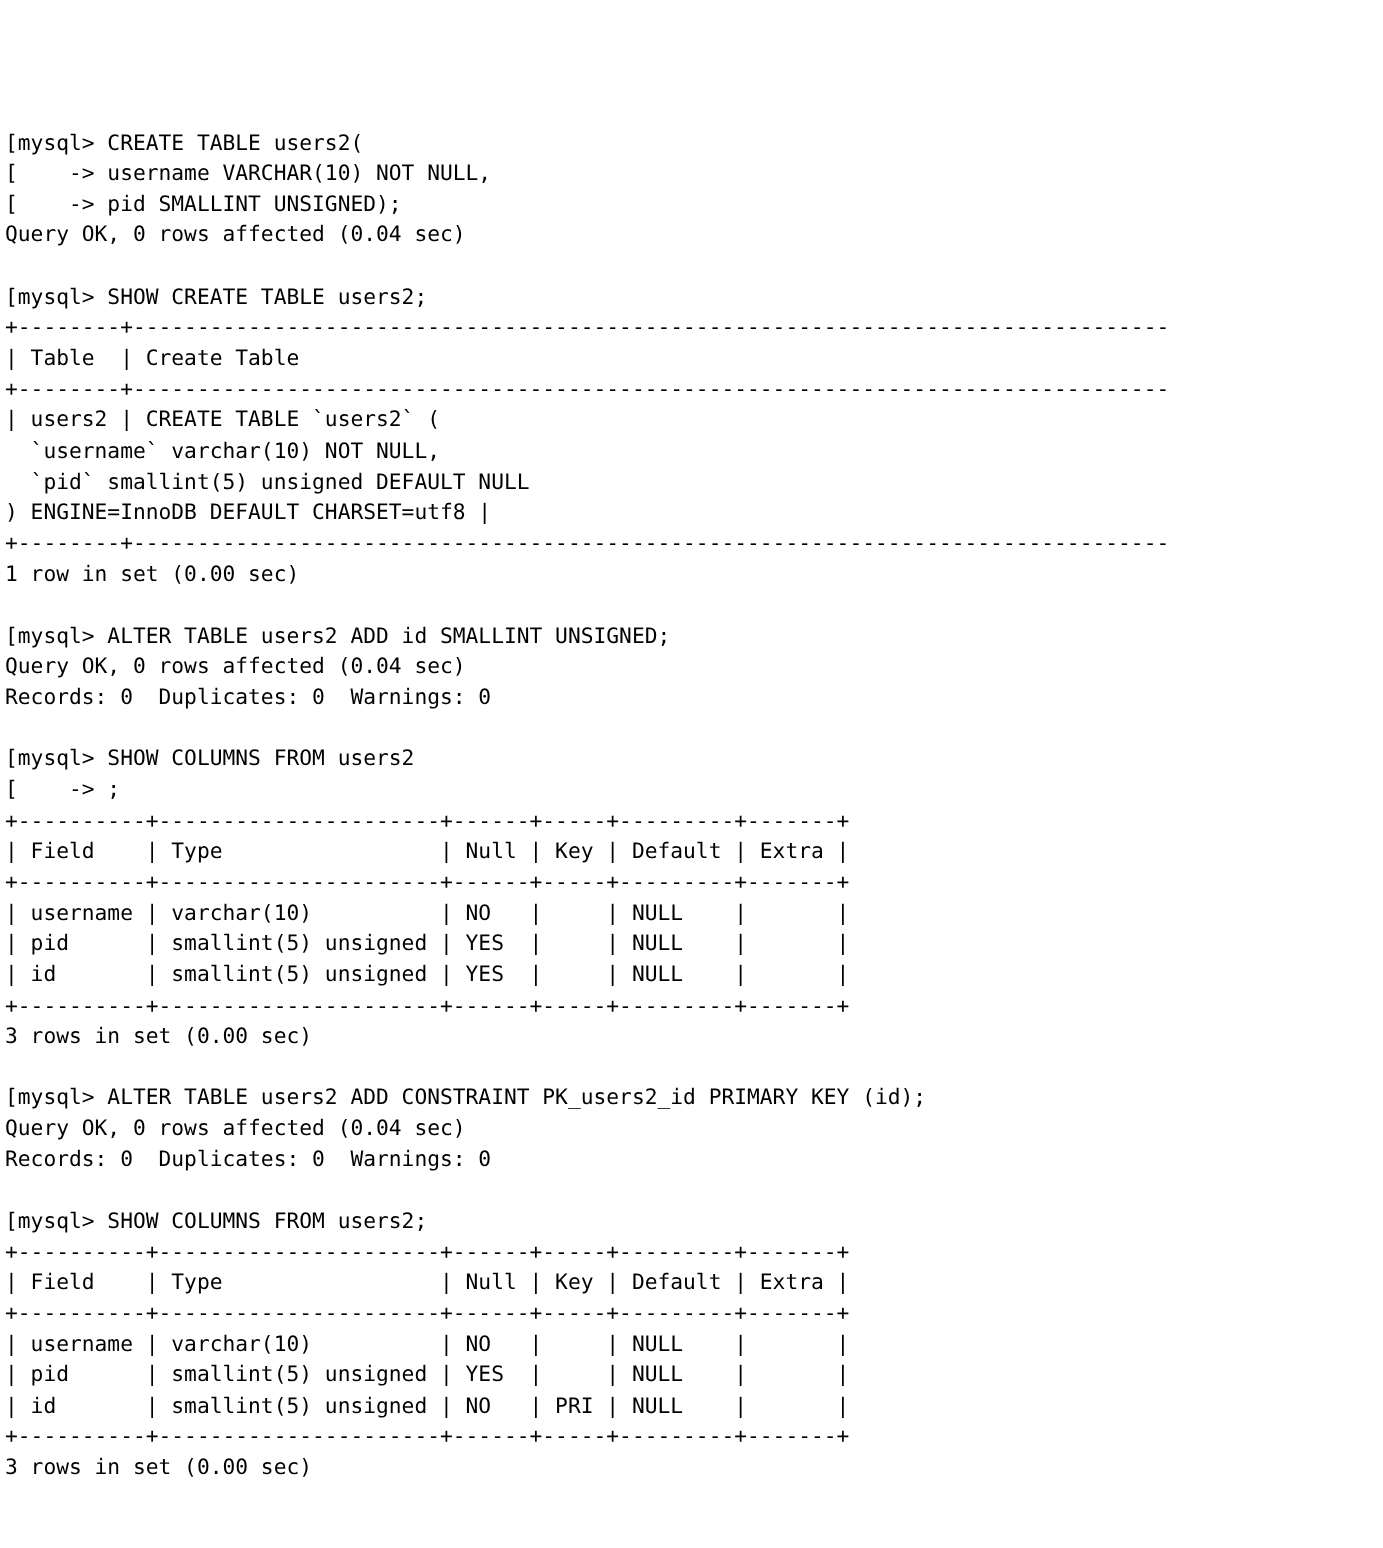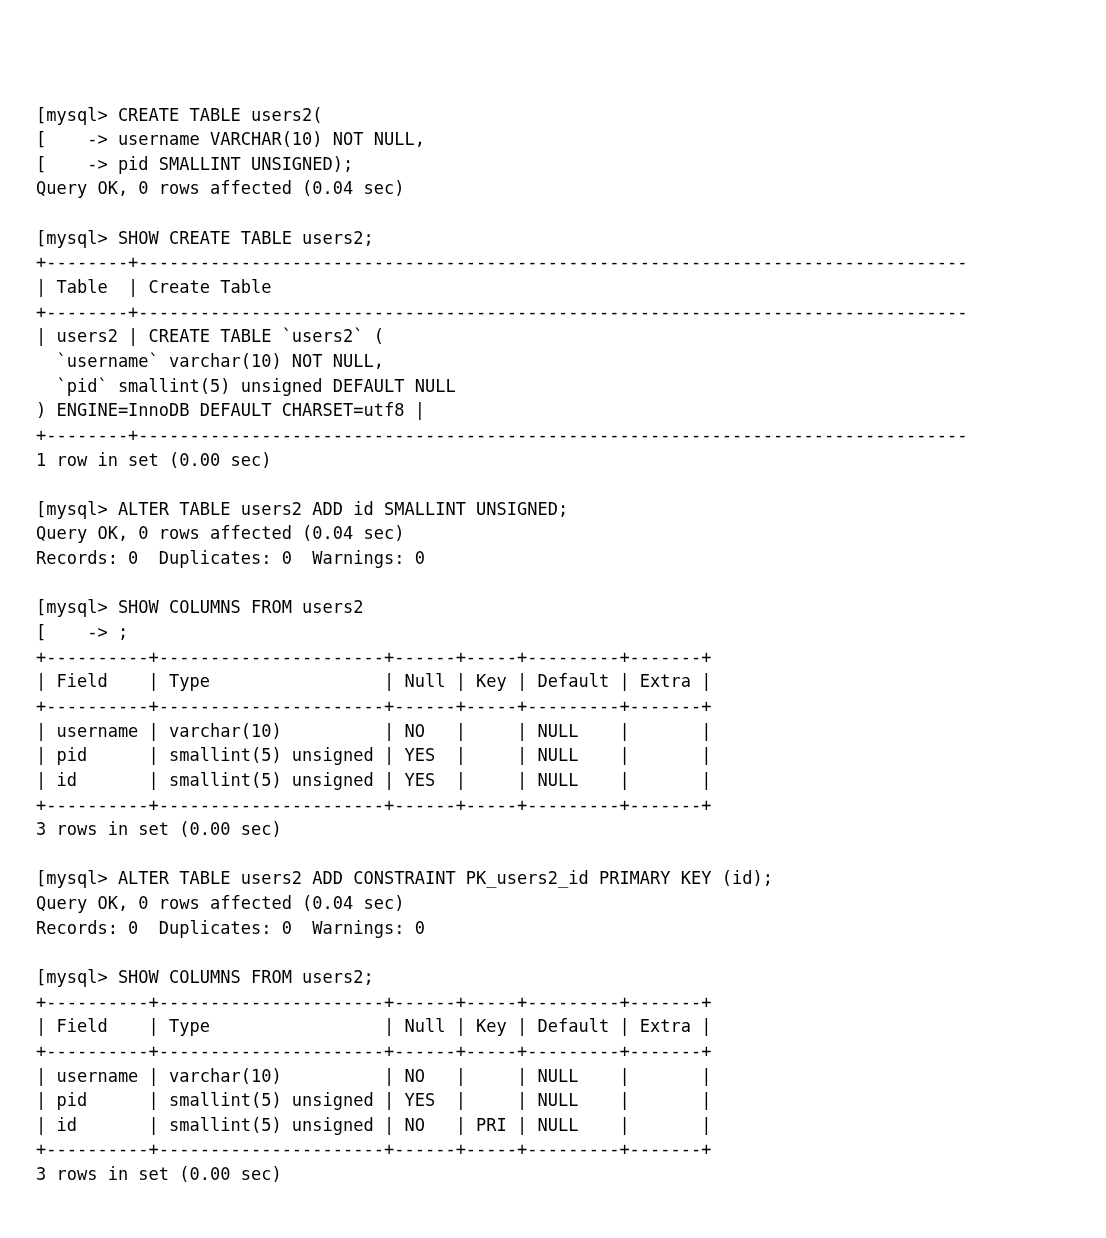--- a/index.html
+++ b/index.html
@@ -8,21 +8,20 @@
     background: #ffffff;
     font-family: "Menlo", "Monaco", "Consolas", monospace;
     font-size: 17px;
     line-height: 1.45;
     color: #000000;
     white-space: pre;
     overflow-x: hidden;
   }
   .terminal {
     white-space: pre;
-    margin-left: 32px;
   }
 </style>
 </head>
 <body>
 
 
 
 <div class="terminal" id="terminal"><div>[mysql&gt; CREATE TABLE users2(</div><div>[    -&gt; username VARCHAR(10) NOT NULL,</div><div>[    -&gt; pid SMALLINT UNSIGNED);</div><div>Query OK, 0 rows affected (0.04 sec)</div><div>&nbsp;</div><div>[mysql&gt; SHOW CREATE TABLE users2;</div><div>+--------+---------------------------------------------------------------------------------</div><div>| Table  | Create Table</div><div>+--------+---------------------------------------------------------------------------------</div><div>| users2 | CREATE TABLE `users2` (</div><div>  `username` varchar(10) NOT NULL,</div><div>  `pid` smallint(5) unsigned DEFAULT NULL</div><div>) ENGINE=InnoDB DEFAULT CHARSET=utf8 |</div><div>+--------+---------------------------------------------------------------------------------</div><div>1 row in set (0.00 sec)</div><div>&nbsp;</div><div>[mysql&gt; ALTER TABLE users2 ADD id SMALLINT UNSIGNED;</div><div>Query OK, 0 rows affected (0.04 sec)</div><div>Records: 0  Duplicates: 0  Warnings: 0</div><div>&nbsp;</div><div>[mysql&gt; SHOW COLUMNS FROM users2</div><div>[    -&gt; ;</div><div>+----------+----------------------+------+-----+---------+-------+</div><div>| Field    | Type                 | Null | Key | Default | Extra |</div><div>+----------+----------------------+------+-----+---------+-------+</div><div>| username | varchar(10)          | NO   |     | NULL    |       |</div><div>| pid      | smallint(5) unsigned | YES  |     | NULL    |       |</div><div>| id       | smallint(5) unsigned | YES  |     | NULL    |       |</div><div>+----------+----------------------+------+-----+---------+-------+</div><div>3 rows in set (0.00 sec)</div><div>&nbsp;</div><div>[mysql&gt; ALTER TABLE users2 ADD CONSTRAINT PK_users2_id PRIMARY KEY (id);</div><div>Query OK, 0 rows affected (0.04 sec)</div><div>Records: 0  Duplicates: 0  Warnings: 0</div><div>&nbsp;</div><div>[mysql&gt; SHOW COLUMNS FROM users2;</div><div>+----------+----------------------+------+-----+---------+-------+</div><div>| Field    | Type                 | Null | Key | Default | Extra |</div><div>+----------+----------------------+------+-----+---------+-------+</div><div>| username | varchar(10)          | NO   |     | NULL    |       |</div><div>| pid      | smallint(5) unsigned | YES  |     | NULL    |       |</div><div>| id       | smallint(5) unsigned | NO   | PRI | NULL    |       |</div><div>+----------+----------------------+------+-----+---------+-------+</div><div>3 rows in set (0.00 sec)</div></div>
 
 

